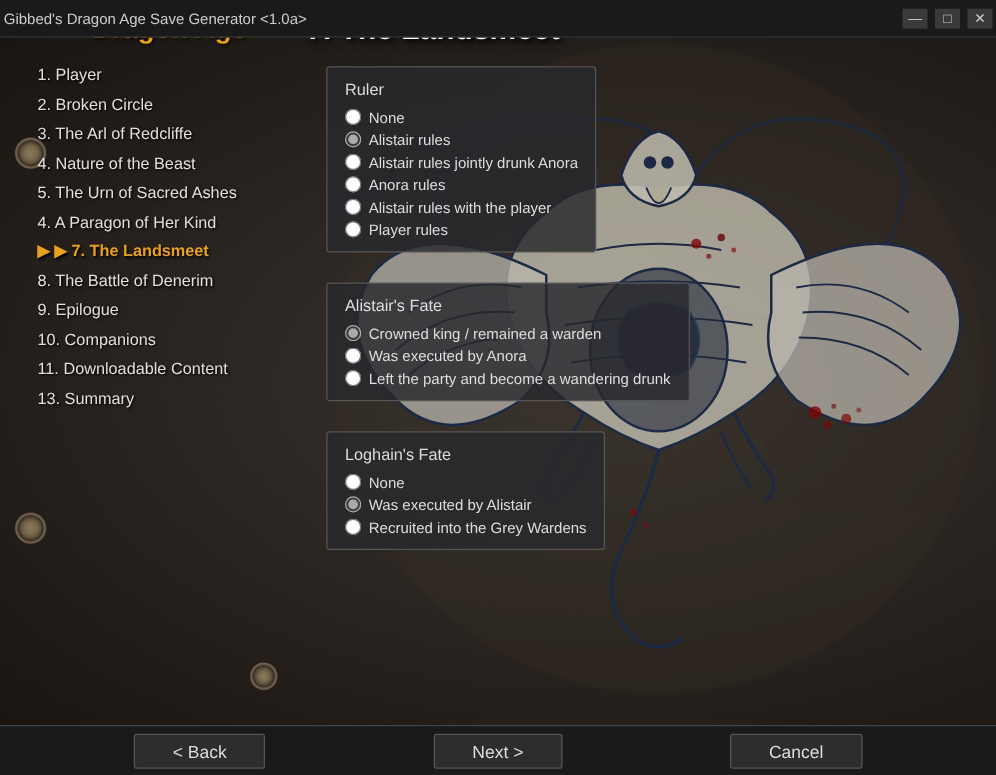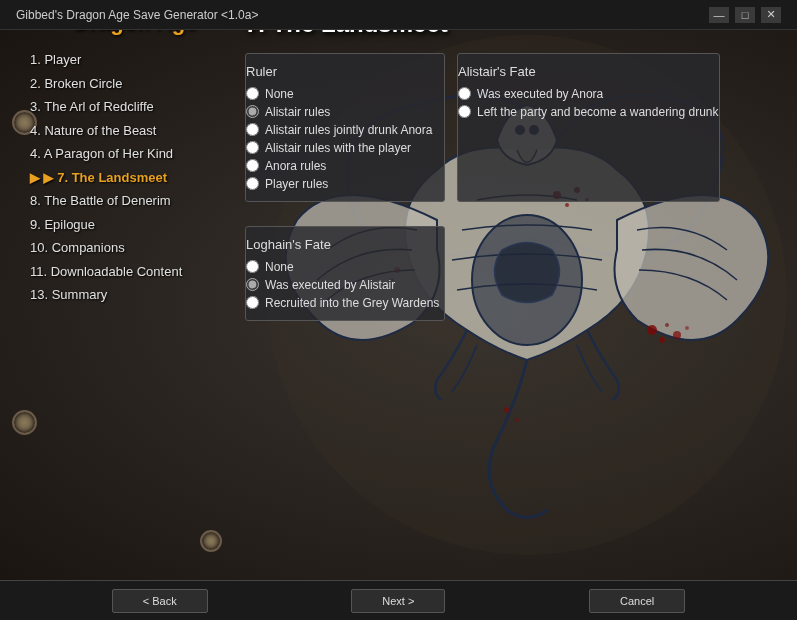--- a/index.html
+++ b/index.html
@@ -14,21 +14,21 @@
       position: relative;
     }
 
     
     #title-bar {
       height: 30px;
       background: #1a1a1a;
       display: flex;
       align-items: center;
       justify-content: space-between;
-      padding: 0 16px;
+      padding: 0 3px;
       border-bottom: 1px solid #333;
       position: relative;
       z-index: 10;
     }
     #title-bar-text {
       font-size: 12px;
       color: #ccc;
     }
     #title-bar-controls {
       display: flex;
@@ -122,24 +122,25 @@
       font-weight: bold;
       color: #fff;
       text-shadow: 2px 2px 4px #000, 0 0 10px rgba(0,0,0,0.8);
       margin-bottom: 15px;
     }
 
     .panel {
       background: rgba(40, 40, 45, 0.82);
       border: 1px solid #555;
       border-radius: 3px;
-      padding: 10px 0;
+      padding: 10px 14px;
       margin-bottom: 12px;
       display: inline-block;
       min-width: 200px;
+      margin-left: 16px;
     }
 
     .panel-title {
       font-size: 13px;
       color: #ddd;
       margin-bottom: 8px;
       font-weight: normal;
     }
 
     .radio-group {
@@ -184,21 +185,21 @@
       justify-content: space-around;
       z-index: 10;
       padding: 0 40px;
     }
 
     .nav-button {
       background: #2d2d2d;
       border: 1px solid #555;
       color: #ddd;
       padding: 5px 30px;
-      font-size: 11px;
+      font-size: 14px;
       cursor: pointer;
       border-radius: 2px;
     }
   </style>
 </head>
 <body>
 
 <div id="title-bar">
   <span id="title-bar-text">Gibbed's Dragon Age Save Generator &lt;1.0a&gt;</span>
   <div id="title-bar-controls">
@@ -273,20 +274,21 @@
   <div style="position:absolute; left:200px; top:500px; width:22px; height:22px; border-radius:50%; background:radial-gradient(circle, #8a7a5a, #5a4a3a); border:2px solid #6a5a4a; box-shadow:inset 0 0 5px #000;"></div>
 </div>
 
 <div id="sidebar">
   <div id="sidebar-title">Dragon Age</div>
   <div id="nav-list">
   <div class="nav-item">1. Player</div>
       <div class="nav-item">2. Broken Circle</div>
       <div class="nav-item">3. The Arl of Redcliffe</div>
       <div class="nav-item">4. Nature of the Beast</div>
+      <div class="nav-item">5. The Urn of Sacred Ashes</div>
       <div class="nav-item">4. A Paragon of Her Kind</div>
       <div class="nav-item active"><span style="color: rgb(232, 160, 32);">▶ </span><span>7. The Landsmeet</span></div>
       <div class="nav-item">8. The Battle of Denerim</div>
       <div class="nav-item">9. Epilogue</div>
       <div class="nav-item">10. Companions</div>
       <div class="nav-item">11. Downloadable Content</div>
       <div class="nav-item">13. Summary</div>
     </div>
 </div>
 
@@ -305,36 +307,40 @@
           <label class="radio-item">
             <input type="radio" name="ruler" checked="" style="">
             <span>Alistair rules</span>
           </label>
           <label class="radio-item">
             <input type="radio" name="ruler" style="">
             <span>Alistair rules jointly drunk Anora</span>
           </label>
           <label class="radio-item">
             <input type="radio" name="ruler" style="">
+            <span>Anora rules</span>
+          </label>
+          <label class="radio-item">
+            <input type="radio" name="ruler" style="">
             <span>Alistair rules with the player</span>
-          </label>
-          <label class="radio-item">
-            <input type="radio" name="ruler" style="">
-            <span>Anora rules</span>
           </label>
           <label class="radio-item">
             <input type="radio" name="ruler" style="">
             <span>Player rules</span>
           </label>
         </div>
       </div>
       <div class="panel">
         <div class="panel-title">Alistair's Fate</div>
         <div class="radio-group">
           <label class="radio-item">
+            <input type="radio" name="alistair-fate" checked="" style="">
+            <span>Crowned king / remained a warden</span>
+          </label>
+          <label class="radio-item">
             <input type="radio" name="alistair-fate" style="">
             <span>Was executed by Anora</span>
           </label>
           <label class="radio-item">
             <input type="radio" name="alistair-fate" style="">
             <span>Left the party and become a wandering drunk</span>
           </label>
         </div>
       </div>
       <div class="panel">

